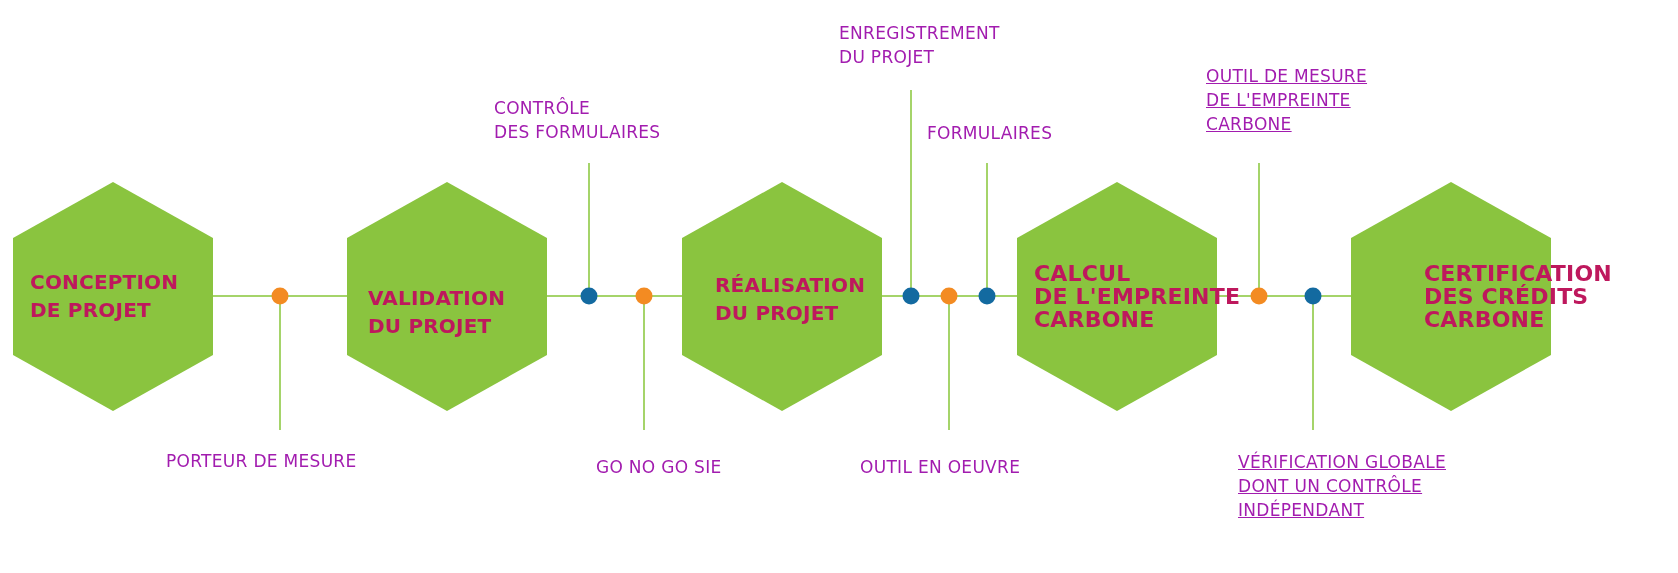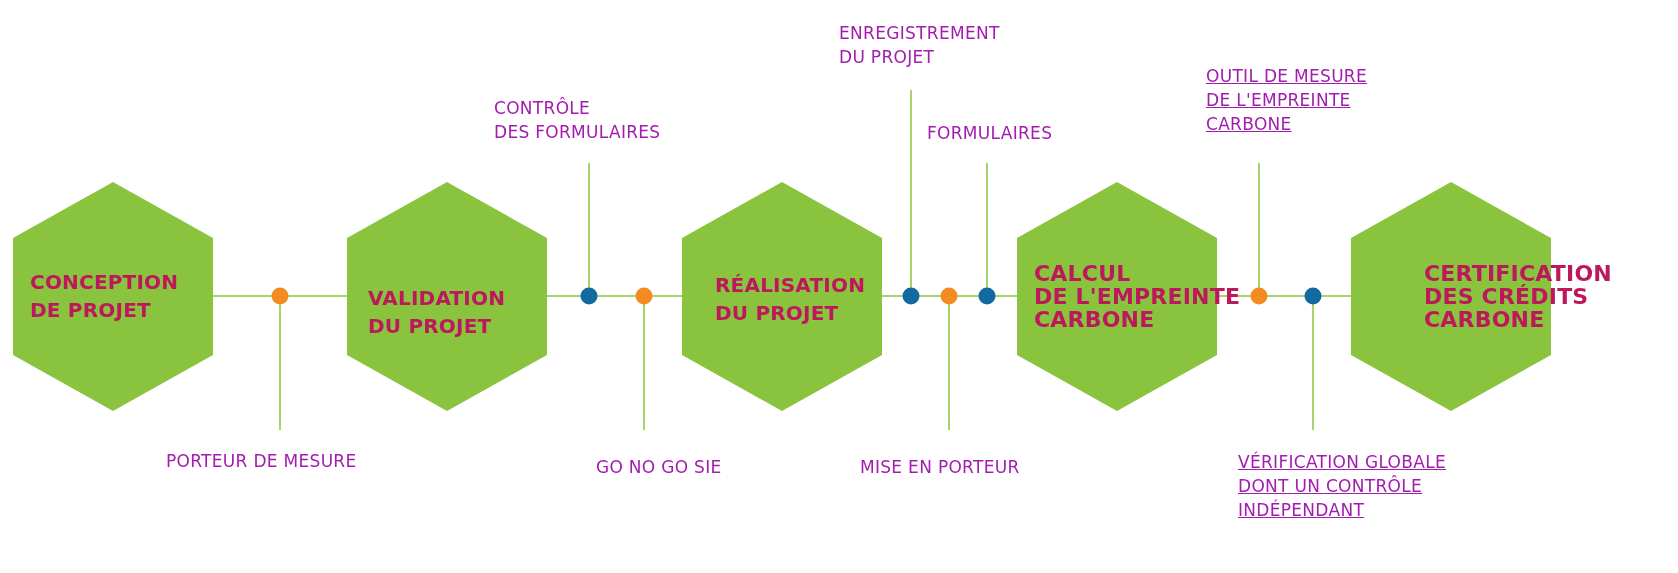--- a/index.html
+++ b/index.html
@@ -59,20 +59,20 @@
 <div class="hex-label small" style="left:1424px; top:262px;">CERTIFICATION
 DES CRÉDITS
 CARBONE</div>
 
 <div class="note" style="left:166px; top:449px;">PORTEUR DE MESURE</div>
 <div class="note" style="left:494px; top:96px;">CONTRÔLE
 DES FORMULAIRES</div>
 <div class="note" style="left:596px; top:455px;">GO NO GO SIE</div>
 <div class="note" style="left:839px; top:21px;">ENREGISTREMENT
 DU PROJET</div>
-<div class="note" style="left:860px; top:455px;">MISE EN PORTEUR</div>
+<div class="note" style="left:860px; top:455px;">OUTIL EN OEUVRE</div>
 <div class="note" style="left:927px; top:121px;">FORMULAIRES</div>
 <div class="note" style="left:1206px; top:64px;text-decoration:underline;">OUTIL DE MESURE
 DE L'EMPREINTE
 CARBONE</div>
 <div class="note" style="left:1238px; top:450px;text-decoration:underline;">VÉRIFICATION GLOBALE
 DONT UN CONTRÔLE
 INDÉPENDANT</div>
 
 </body></html>

